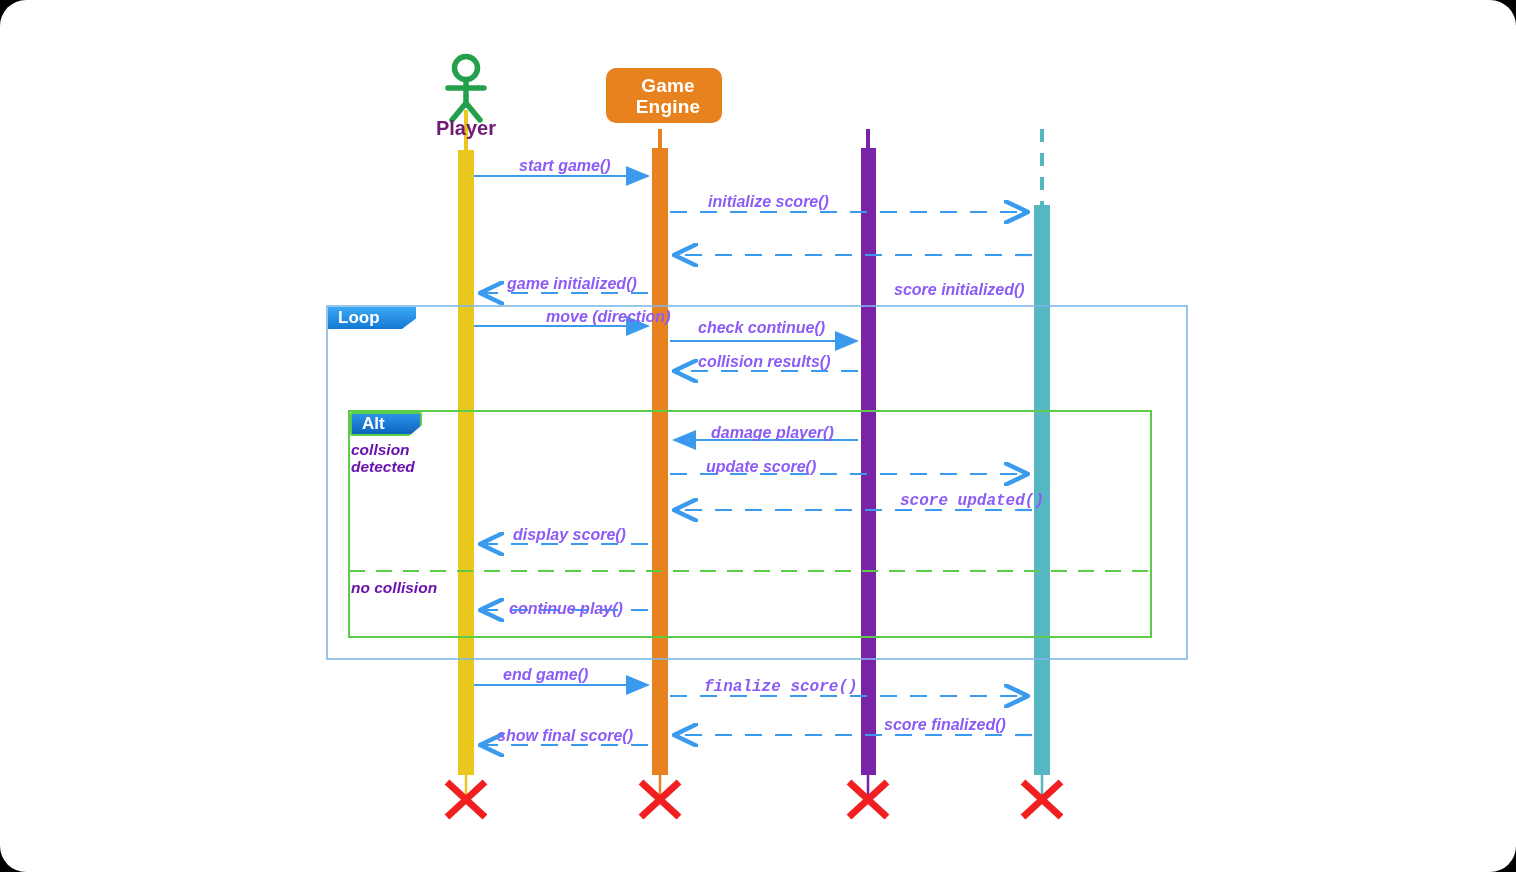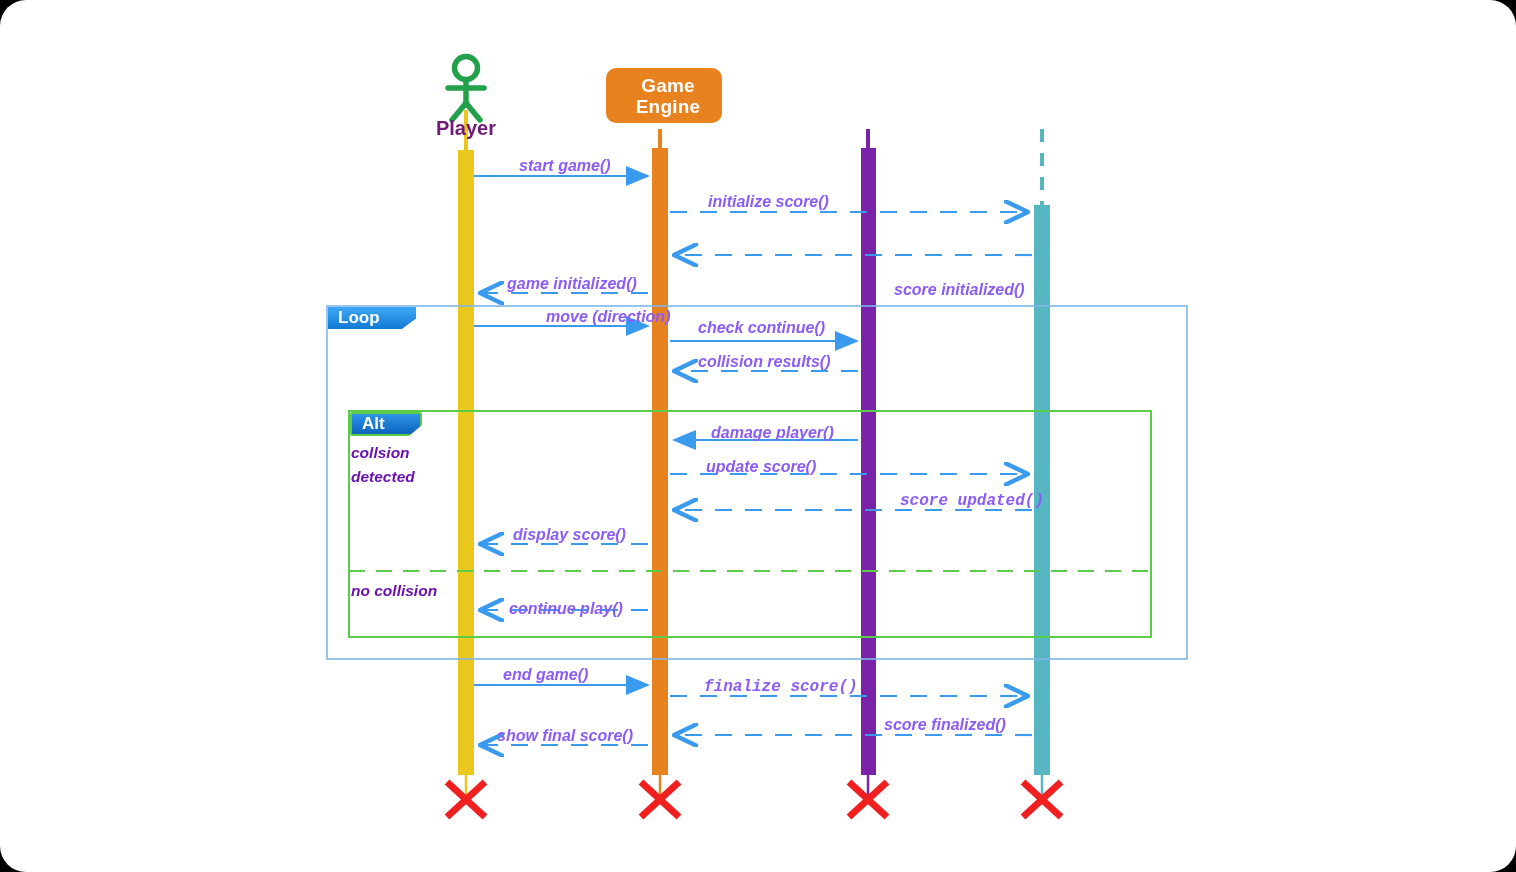--- a/index.html
+++ b/index.html
@@ -5,21 +5,21 @@
   html,body{margin:0;padding:0;background:#000;}
   body{width:1516px;height:872px;font-family:"Liberation Sans",sans-serif;}
   #canvas{position:relative;width:1516px;height:872px;background:#ffffff;border-radius:26px;overflow:hidden;}
   #stage{position:absolute;inset:0;}
   svg.layer{position:absolute;left:0;top:0;width:1516px;height:872px;overflow:visible;}
 
   .actor-box{position:absolute;border-radius:10px;display:flex;align-items:center;justify-content:center;
     color:#fff;font-weight:bold;font-size:19px;line-height:21px;text-align:center;letter-spacing:.2px;}
   .actor-label-player{position:absolute;color:#701a75;font-weight:bold;font-size:20px;text-align:center;}
   .msg{position:absolute;color:#8b5cf6;font-style:italic;font-weight:bold;font-size:16px;white-space:nowrap;}
-  .guard{position:absolute;color:#6A13B0;font-style:italic;font-weight:bold;font-size:15.5px;line-height:24px;white-space:pre;}
+  .guard{position:absolute;color:#6A13B0;font-style:italic;font-weight:bold;font-size:15.5px;line-height:17px;white-space:pre;}
   .frag-tab{position:absolute;color:#fff;font-weight:bold;font-size:17px;display:flex;align-items:center;
     padding-left:10px;background:linear-gradient(180deg,#3DA8F5 0%,#1279D4 100%);
     clip-path:polygon(0 0,100% 0,100% 52%,84% 100%,0 100%);}
   .frag-tab.alt{background:linear-gradient(180deg,#2E93E8 0%,#0B63BD 100%);
     clip-path:polygon(0 0,100% 0,100% 54%,82% 100%,0 100%);
     border:2px solid #5BCC47;box-sizing:border-box;border-radius:2px;}
 </style>
 </head>
 <body>
 

